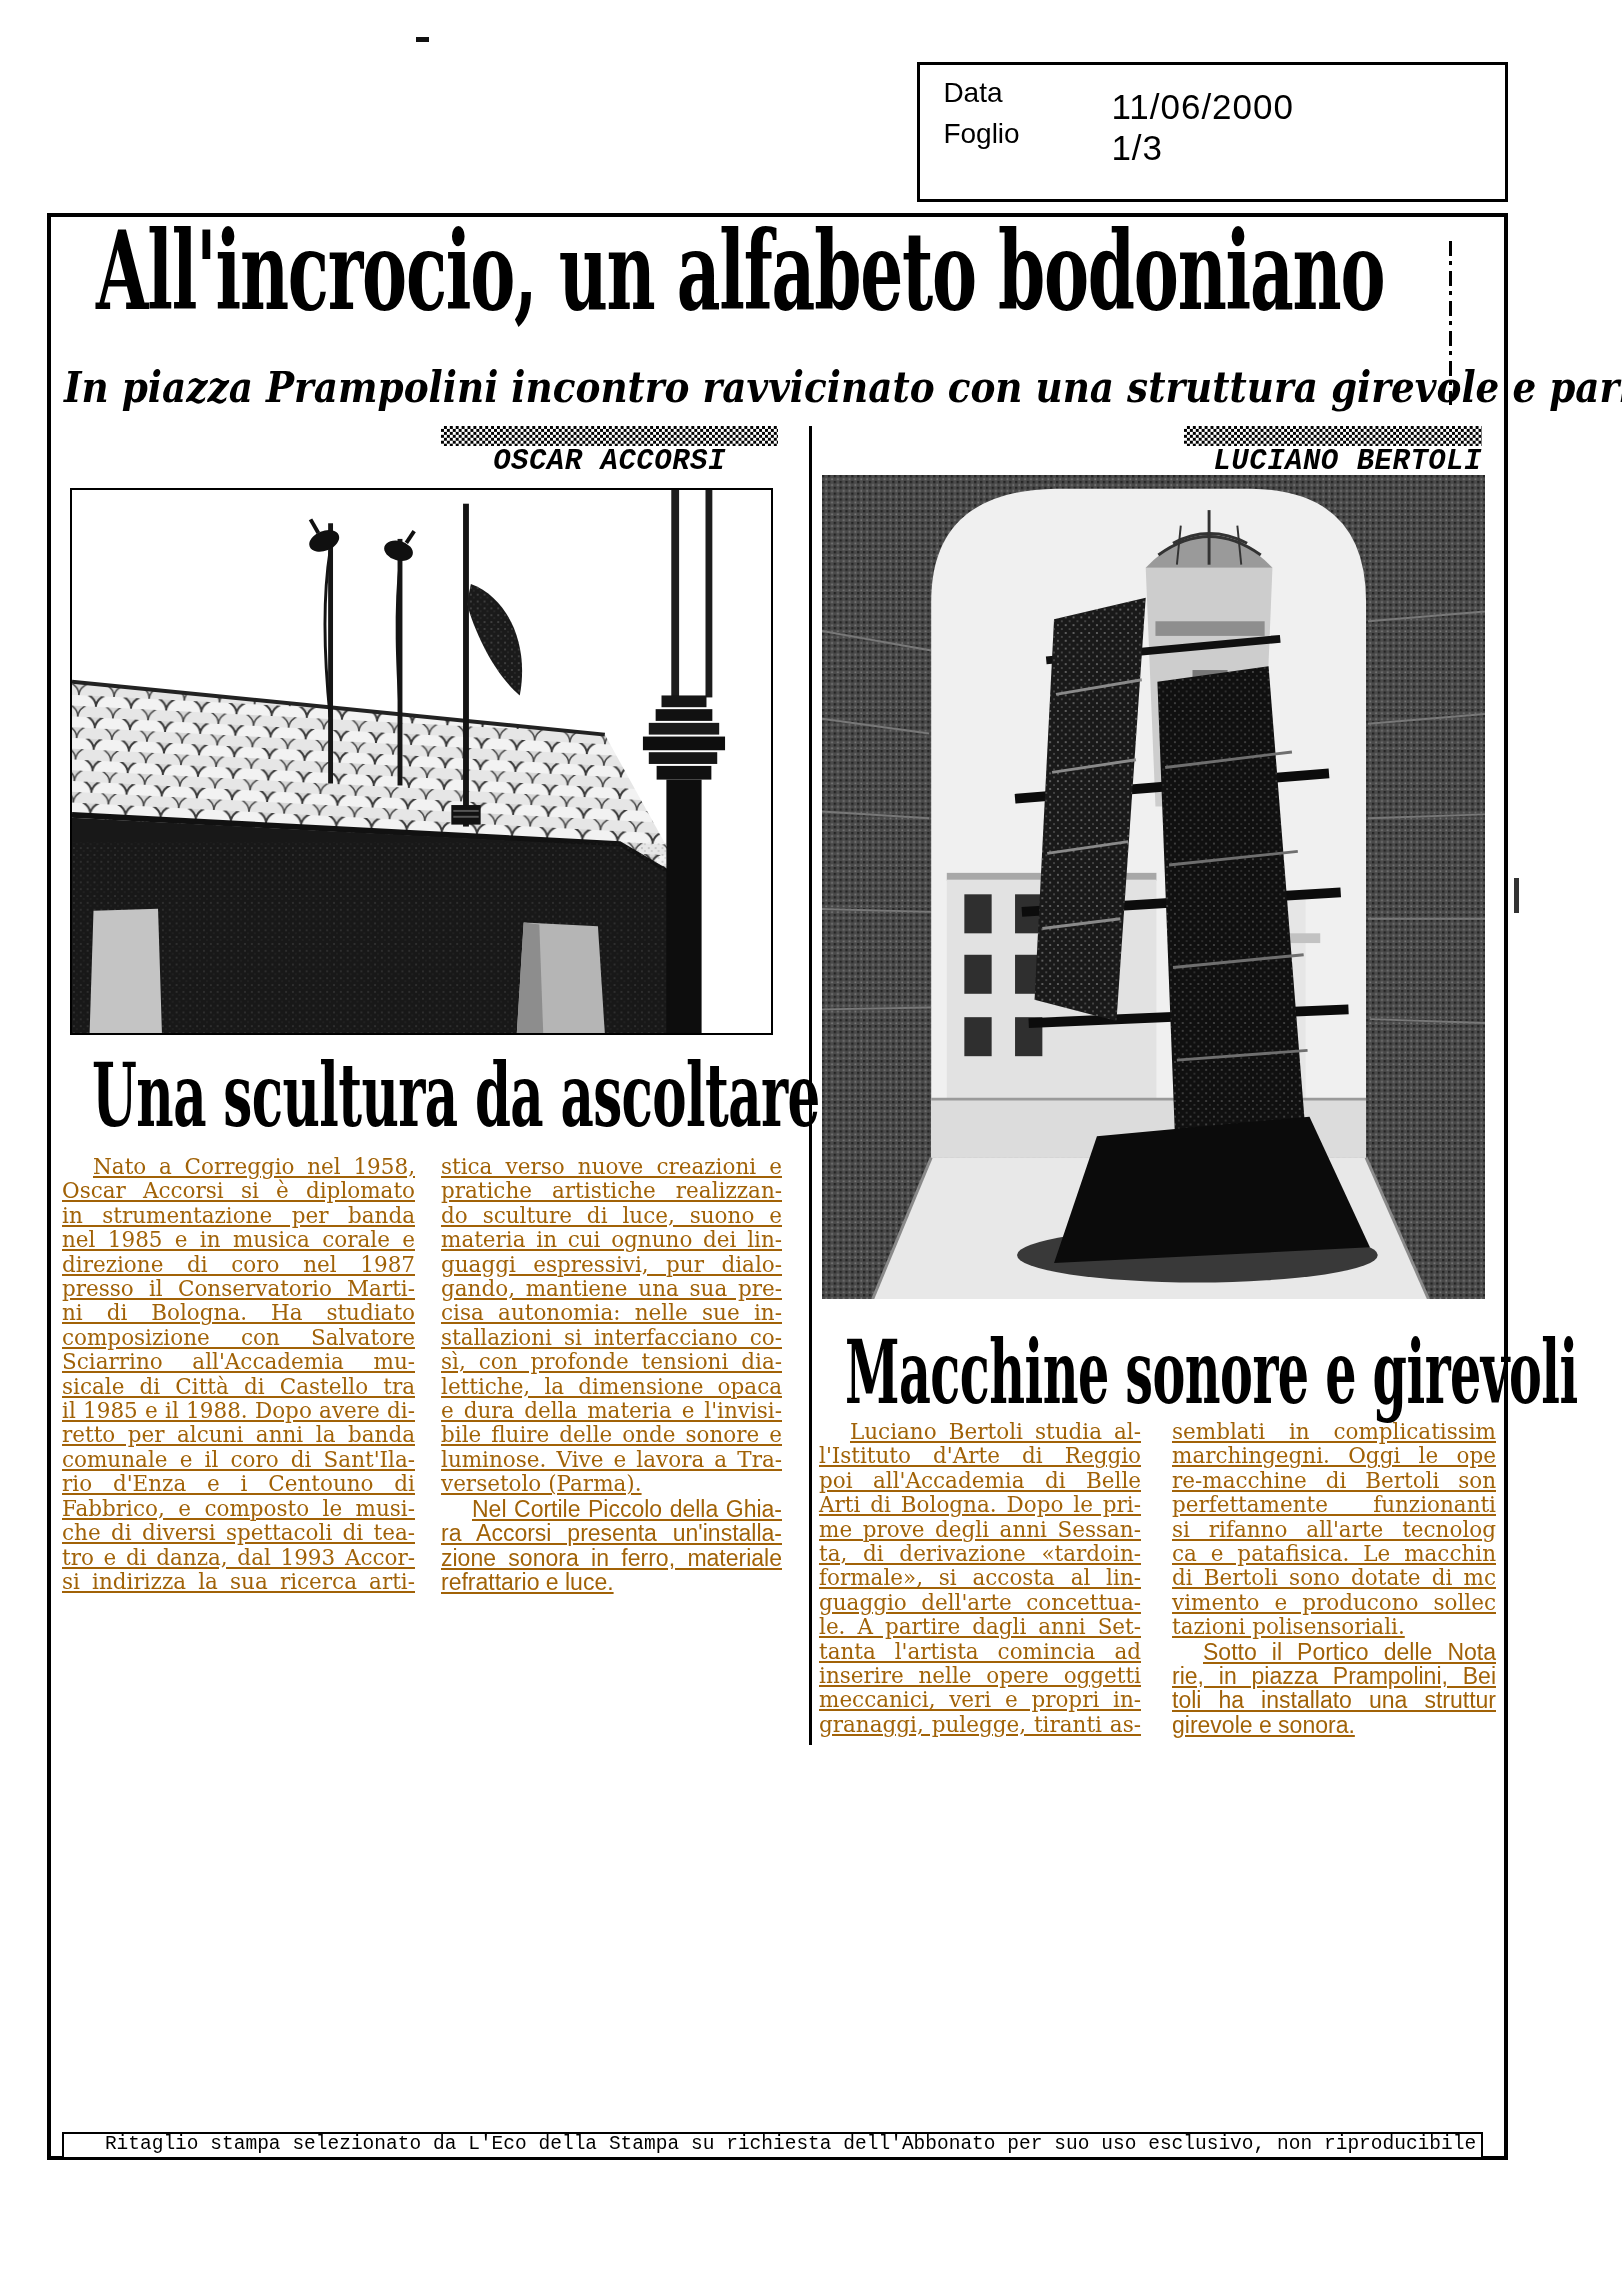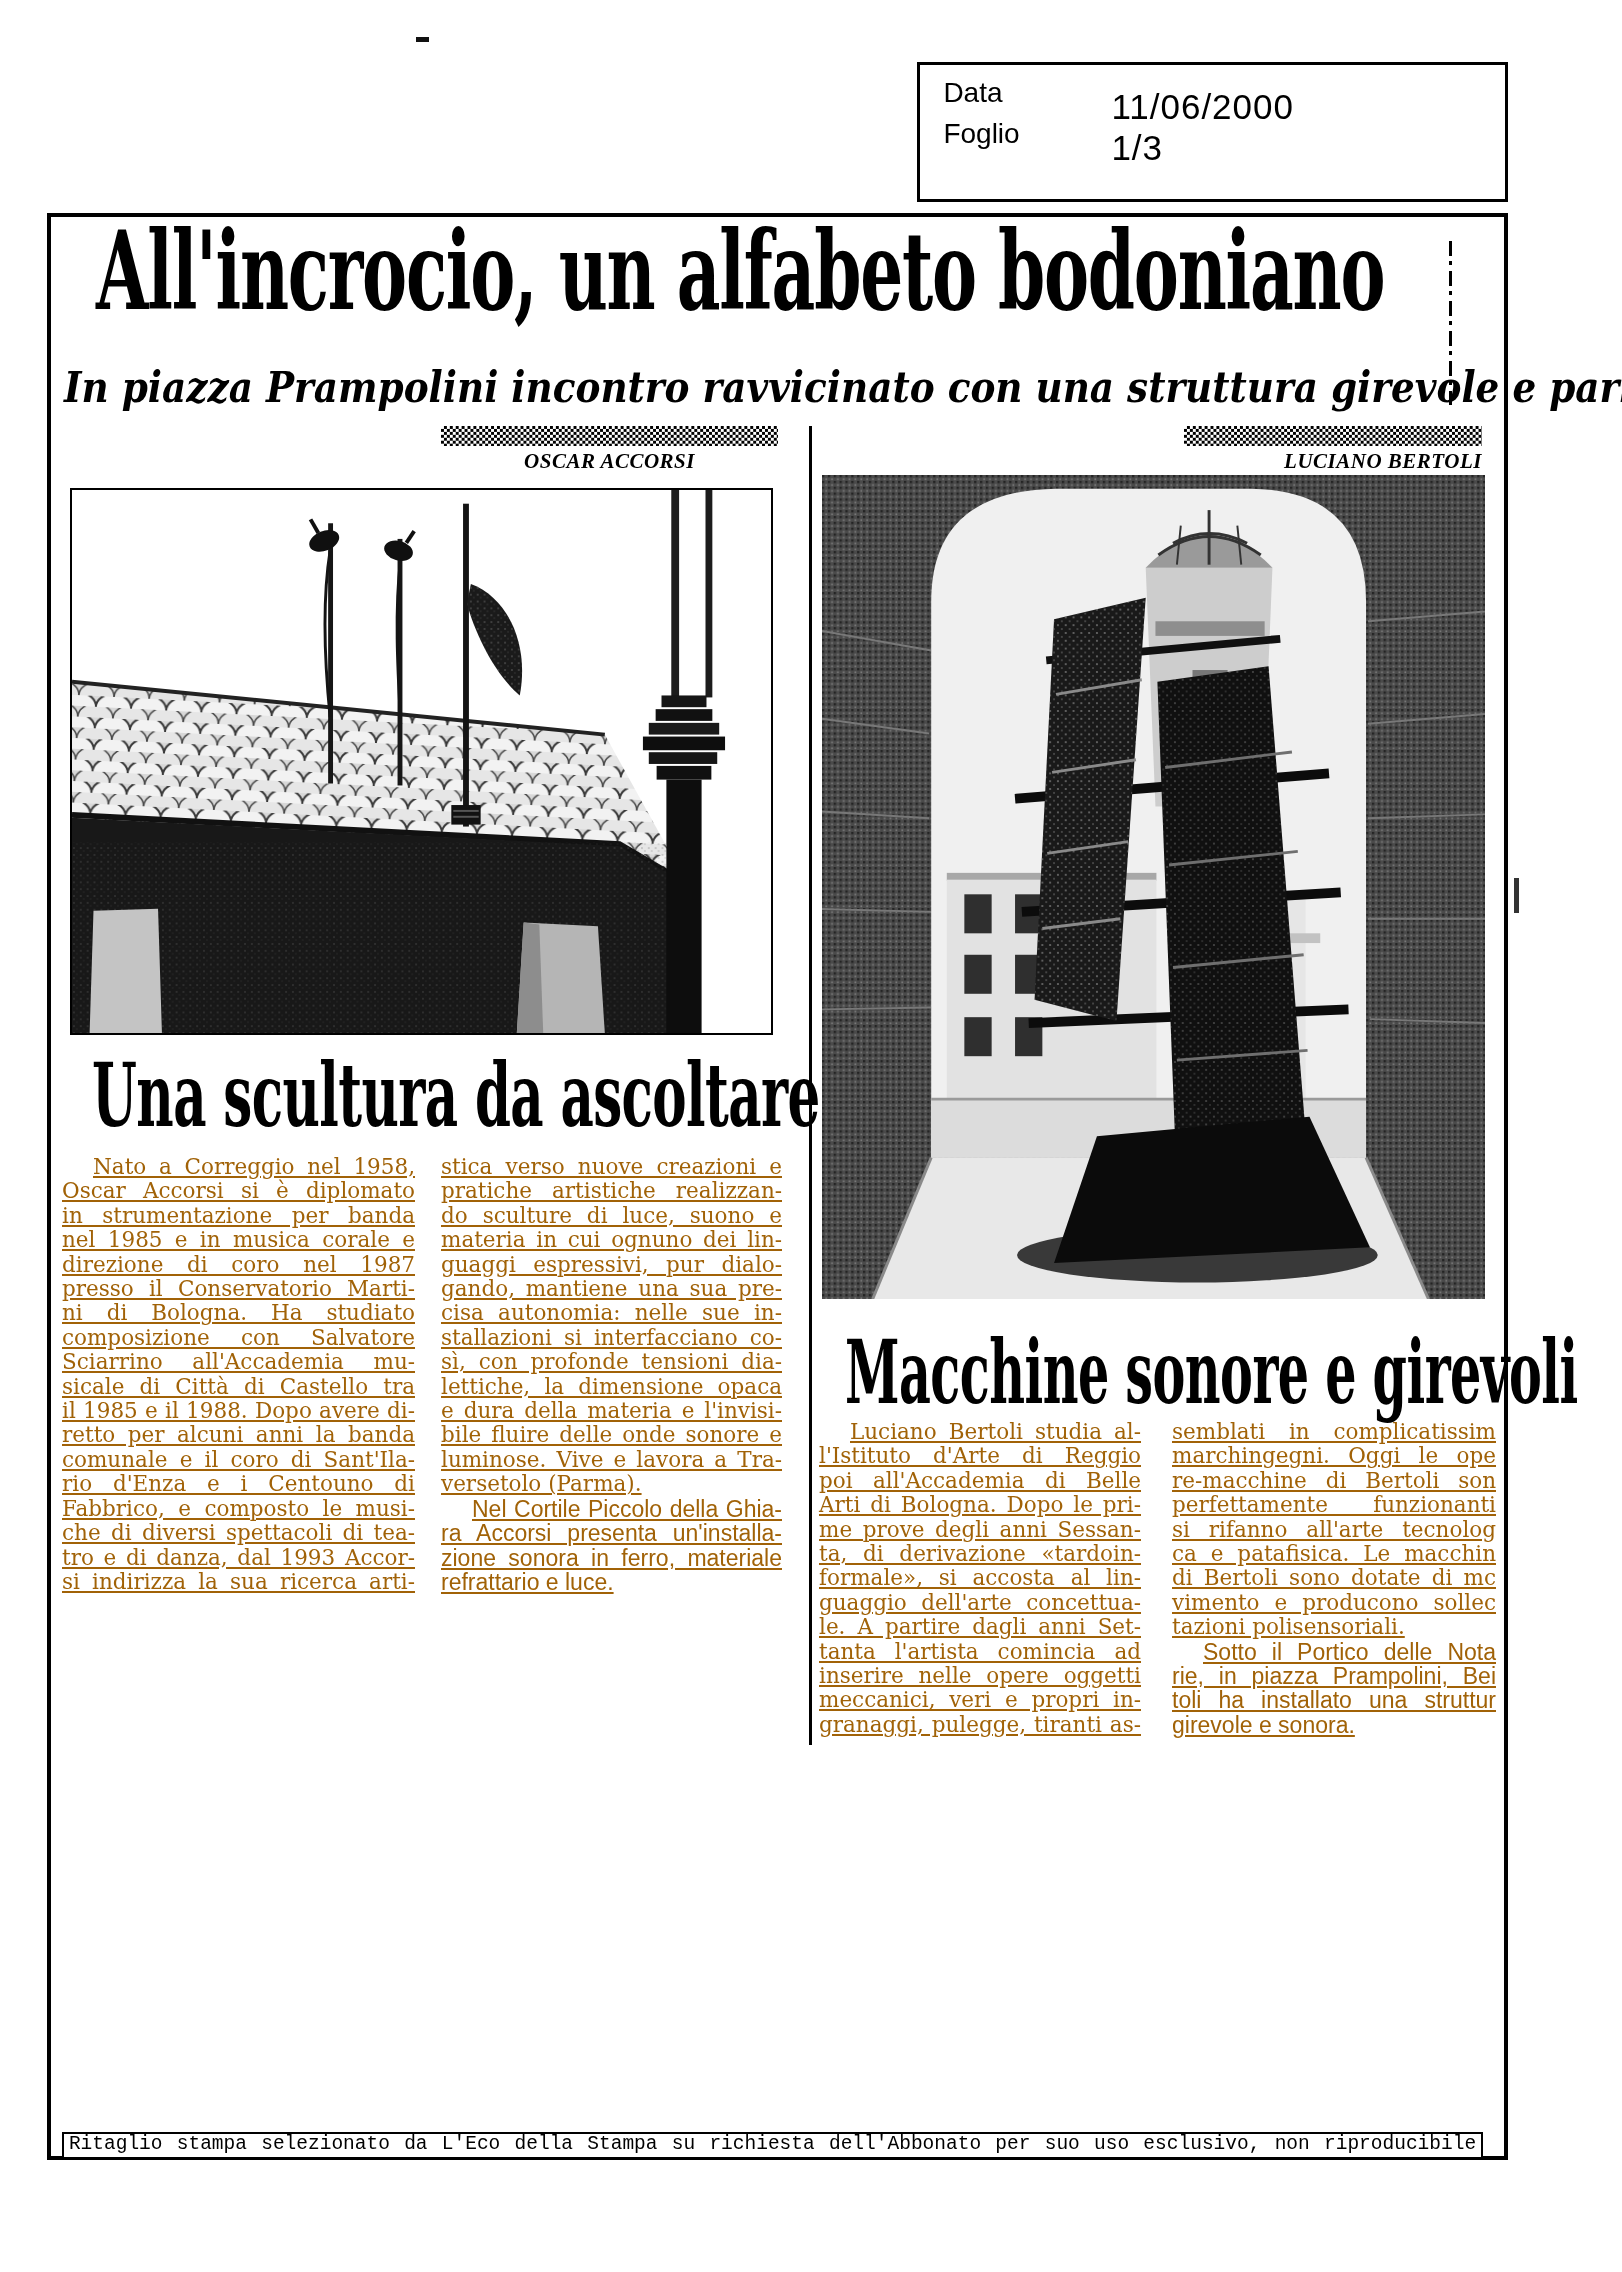--- a/index.html
+++ b/index.html
@@ -27,22 +27,22 @@
   #headline{left:96px;top:217px;font-size:109px;line-height:1;font-weight:bold;white-space:nowrap;
             letter-spacing:-2px;transform:scaleX(0.62);transform-origin:0 0;}
   #subtitle{left:64px;top:367px;font-size:42px;line-height:1;font-weight:bold;font-style:italic;
             white-space:nowrap;transform:scaleX(0.89);transform-origin:0 0;}
   #dashdot{left:1449px;top:241px;width:2.9px;height:164px;
            background:repeating-linear-gradient(#000 0 14.6px,transparent 14.6px 20.5px,#000 20.5px 24.4px,transparent 24.4px 30px);}
 
   .kicker-bar{position:absolute;height:19.5px;background:repeating-conic-gradient(#000 0 25%,#fff 0 50%) 0 0/5.9px 5.9px;}
   #kbar-left{left:441px;top:426px;width:337px;}
   #kbar-right{left:1184px;top:426px;width:298px;}
-  .kicker-label{position:absolute;font-family:Liberation Serif, serif;font-weight:bold;font-style:italic;
-                font-size:21px;line-height:31px;letter-spacing:0.5px;white-space:nowrap;}
+  .kicker-label{position:absolute;font-family:Liberation Mono, monospace;font-weight:bold;font-style:italic;
+                font-size:29px;line-height:31px;letter-spacing:0.5px;white-space:nowrap;}
   #klab-left{left:441px;top:446px;width:337px;text-align:center;}
   #klab-right{left:1184px;top:446px;width:298px;text-align:right;}
 
   #divider-v{left:809px;top:426px;width:2.9px;height:1319px;background:#000;}
 
   #photo-left{left:70px;top:488px;width:703px;height:547px;border:2.9px solid #000;box-sizing:border-box;}
   #photo-right{left:822px;top:475px;width:663px;height:824px;}
   #photo-left svg,#photo-right svg{display:block;width:100%;height:100%;}
 
   .subhead{position:absolute;font-size:88px;line-height:1;font-weight:bold;white-space:nowrap;
@@ -55,21 +55,21 @@
   #lcol2{left:441px;top:1155px;width:341px;}
   #rcol1{left:819px;top:1420px;width:322px;}
   #rcol2{left:1172px;top:1420px;width:324px;}
   .line{text-align:justify;text-align-last:justify;}
   .line.end{text-align-last:left;}
   .line.ind{text-indent:31px;}
   .line.sans{font-family:"Liberation Sans",sans-serif;font-size:23px;}
 
   #footer-box{left:62px;top:2132px;width:1421px;height:27px;border-width:2.9px;}
   #footer-text{font-family:"Liberation Mono","DejaVu Sans Mono",monospace;font-size:19.5px;line-height:20.5px;
-               text-align:justify;text-align-last:justify;padding:0 4.9px;white-space:normal;}
+               text-align:justify;text-align-last:justify;padding:0 4.9px;white-space:normal;margin-left:36px;}
 
   .speck{position:absolute;background:#111;}
 </style>
 </head>
 <body>
 
 <div id="page">
 
   <div class="speck" style="left:416px;top:37px;width:12.7px;height:4.9px;"></div>
   <div class="speck" style="left:1514px;top:878px;width:4.9px;height:35px;background:#333;"></div>

